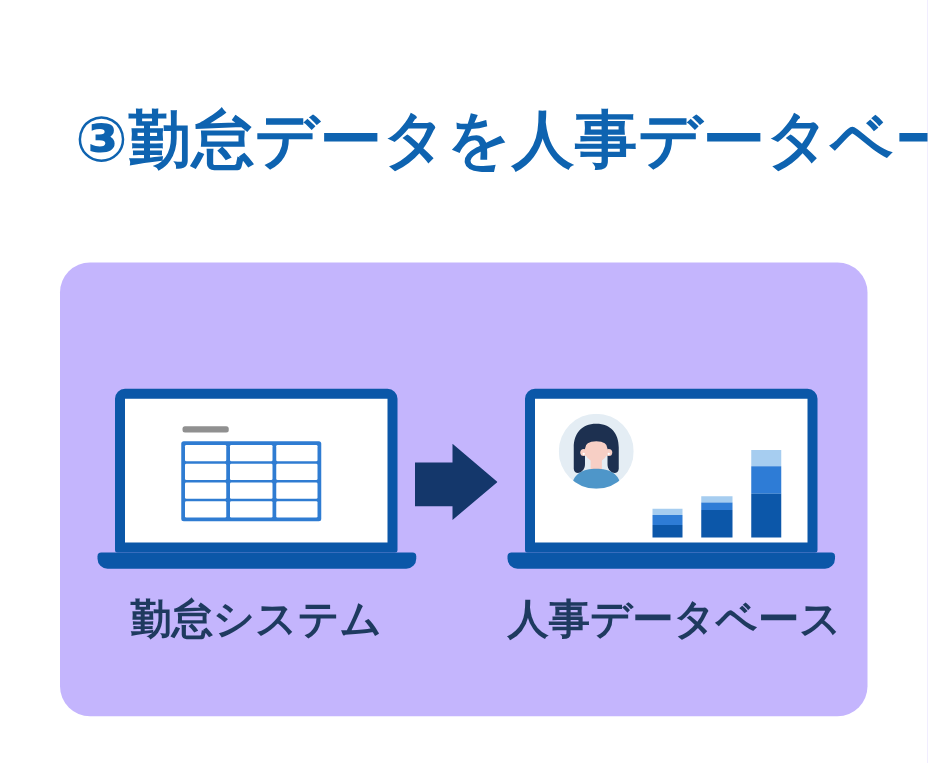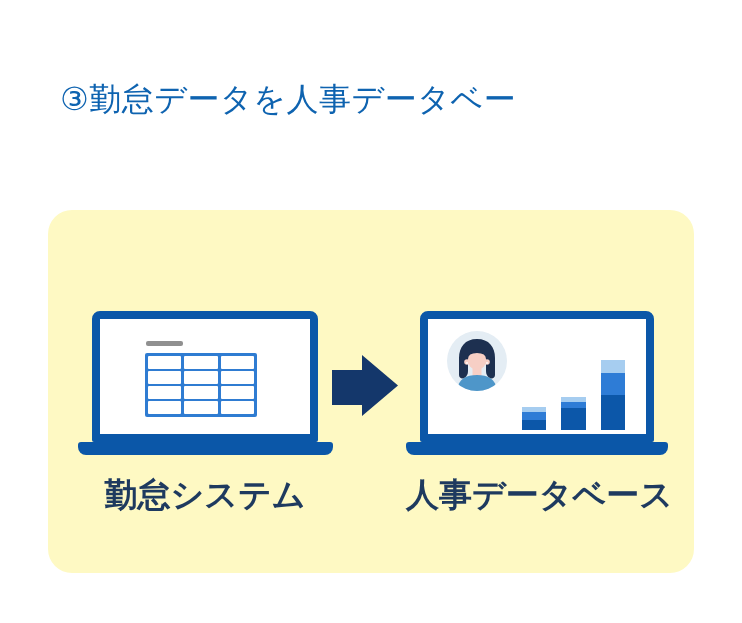--- a/index.html
+++ b/index.html
@@ -3,28 +3,28 @@
 <meta charset="utf-8">
 <style>
   html,body{margin:0;padding:0;background:#ffffff;}
   body{
     width:742px;height:623px;position:relative;overflow:hidden;
     font-family:"Liberation Sans","DejaVu Sans",sans-serif;
   }
   
   .page-title{
     position:absolute;left:60px;top:44px;width:660px;
-    font-size:32px;line-height:68px;font-weight:400;
+    font-size:50px;line-height:68px;font-weight:700;
     color:#0E63B0;letter-spacing:0.5px;
   }
   .page-title .line{display:block;white-space:nowrap;}
   
   .panel{
     position:absolute;left:48px;top:210px;width:646px;height:363px;
-    background:#fef9c3;border-radius:24px;
+    background:#c4b5fd;border-radius:24px;
   }
   
   .screen{
     position:absolute;top:101px;height:131px;box-sizing:border-box;
     background:#ffffff;border:8px solid #0B57A8;border-radius:8px 8px 2px 2px;
   }
   .screen.left{left:44px;width:226px;}
   .screen.right{left:372px;width:234px;}
   .base{
     position:absolute;top:232px;height:13px;background:#0B57A8;

